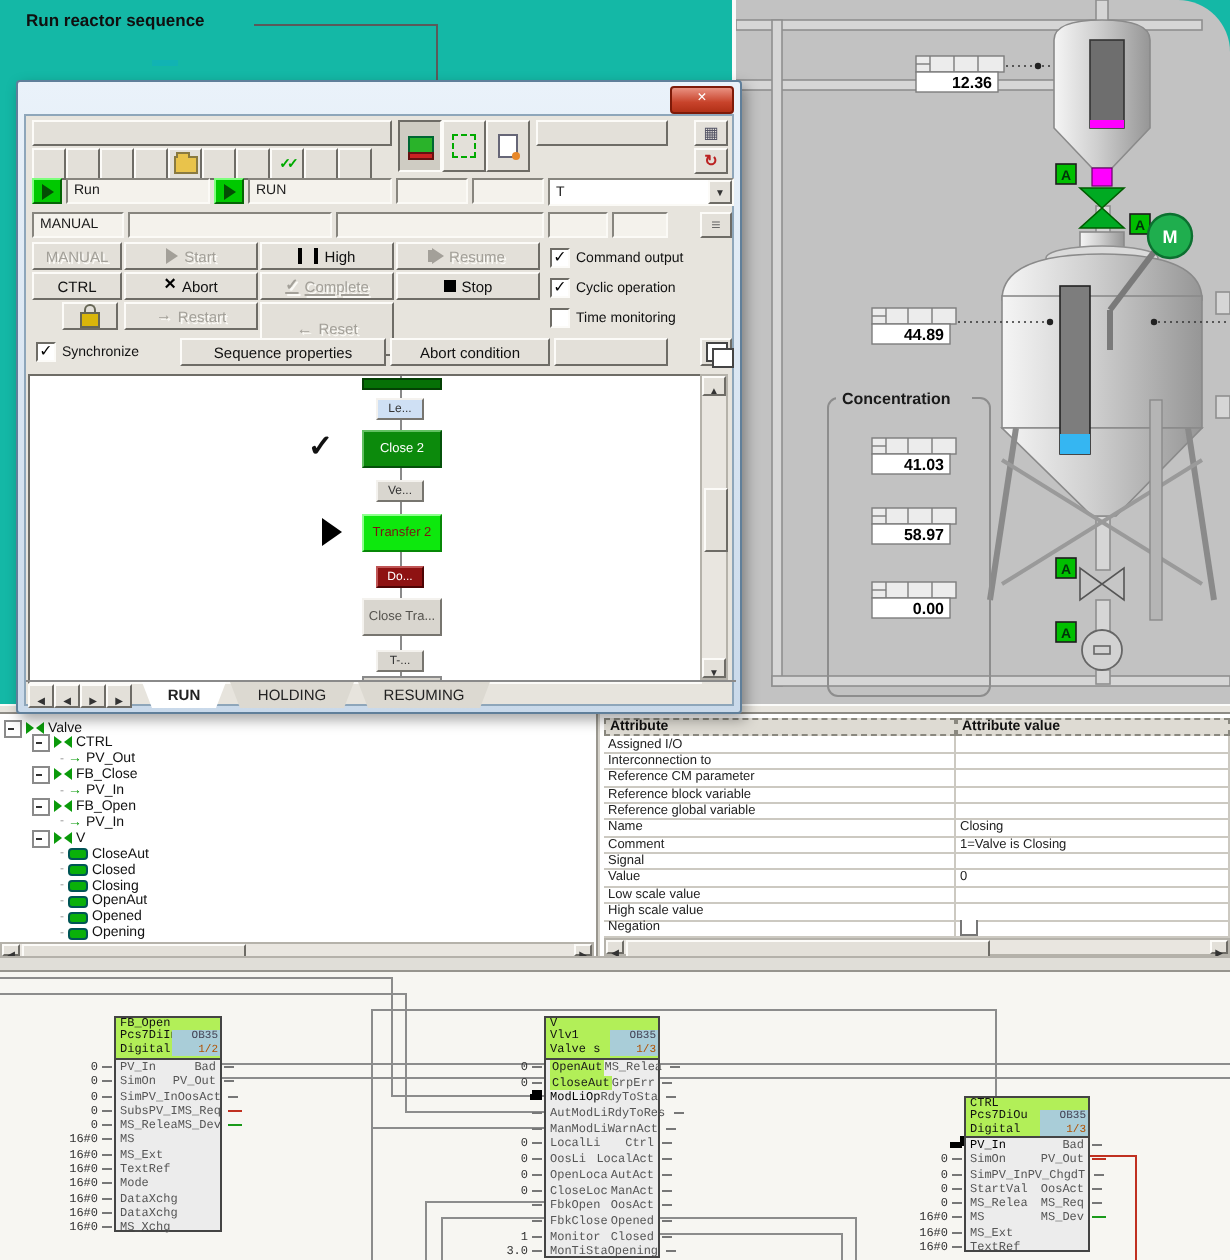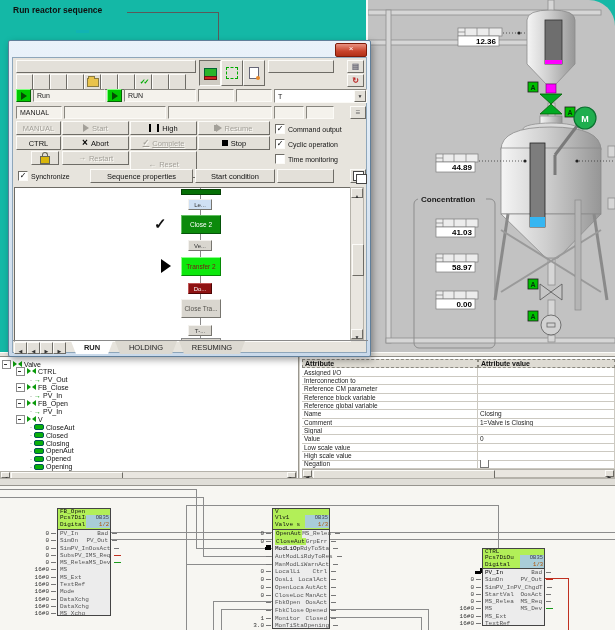--- a/index.html
+++ b/index.html
@@ -703,21 +703,21 @@
       <div class="cb" style="left:262px;top:96px;">
           <span class="cbx"></span>
           <span>Time monitoring</span>
         </div>
 
       <div class="cb" style="left:5px;top:113px;">
           <span class="cbx checked"></span>
           <span>Synchronize</span>
         </div>
       <div class="btn" style="left:77px;top:111px;width:103px;height:14px;">Sequence properties</div>
-      <div class="btn" style="left:182px;top:111px;width:80px;height:14px;">Start condition</div>
+      <div class="btn" style="left:182px;top:111px;width:80px;height:14px;">Abort condition</div>
       <div class="btn" style="left:264px;top:111px;width:57px;height:14px;"></div>
       <div class="btn" style="left:337px;top:111px;width:16px;height:14px;">
           <span class="i-casc"></span>
         </div>
 
       <div id="flow">
         <div class="abs" style="left:185px;top:0;width:1px;height:153px;background:#8a8a8a;"></div>
         <div class="abs" style="left:166px;top:1px;width:40px;height:6px;background:#067006;border:1px solid #044004;box-sizing:border-box;"></div>
         <div class="trans t-sel" style="top:11px;">Le...</div>
         <div class="step step-done" style="top:27px;">Close 2</div>

